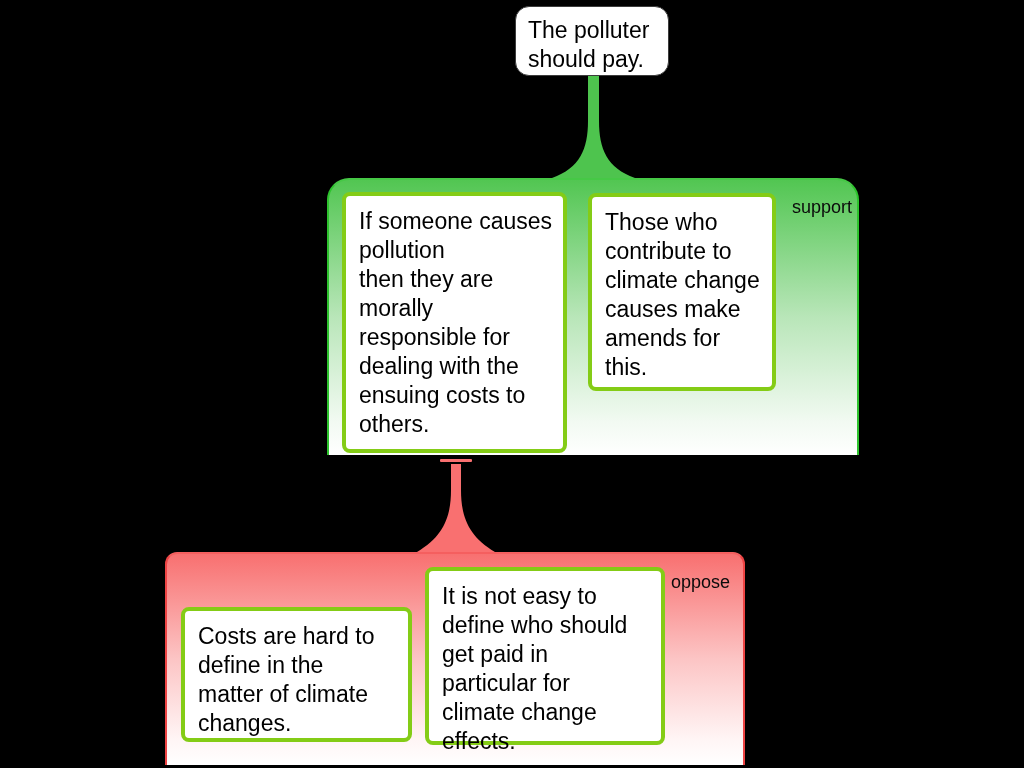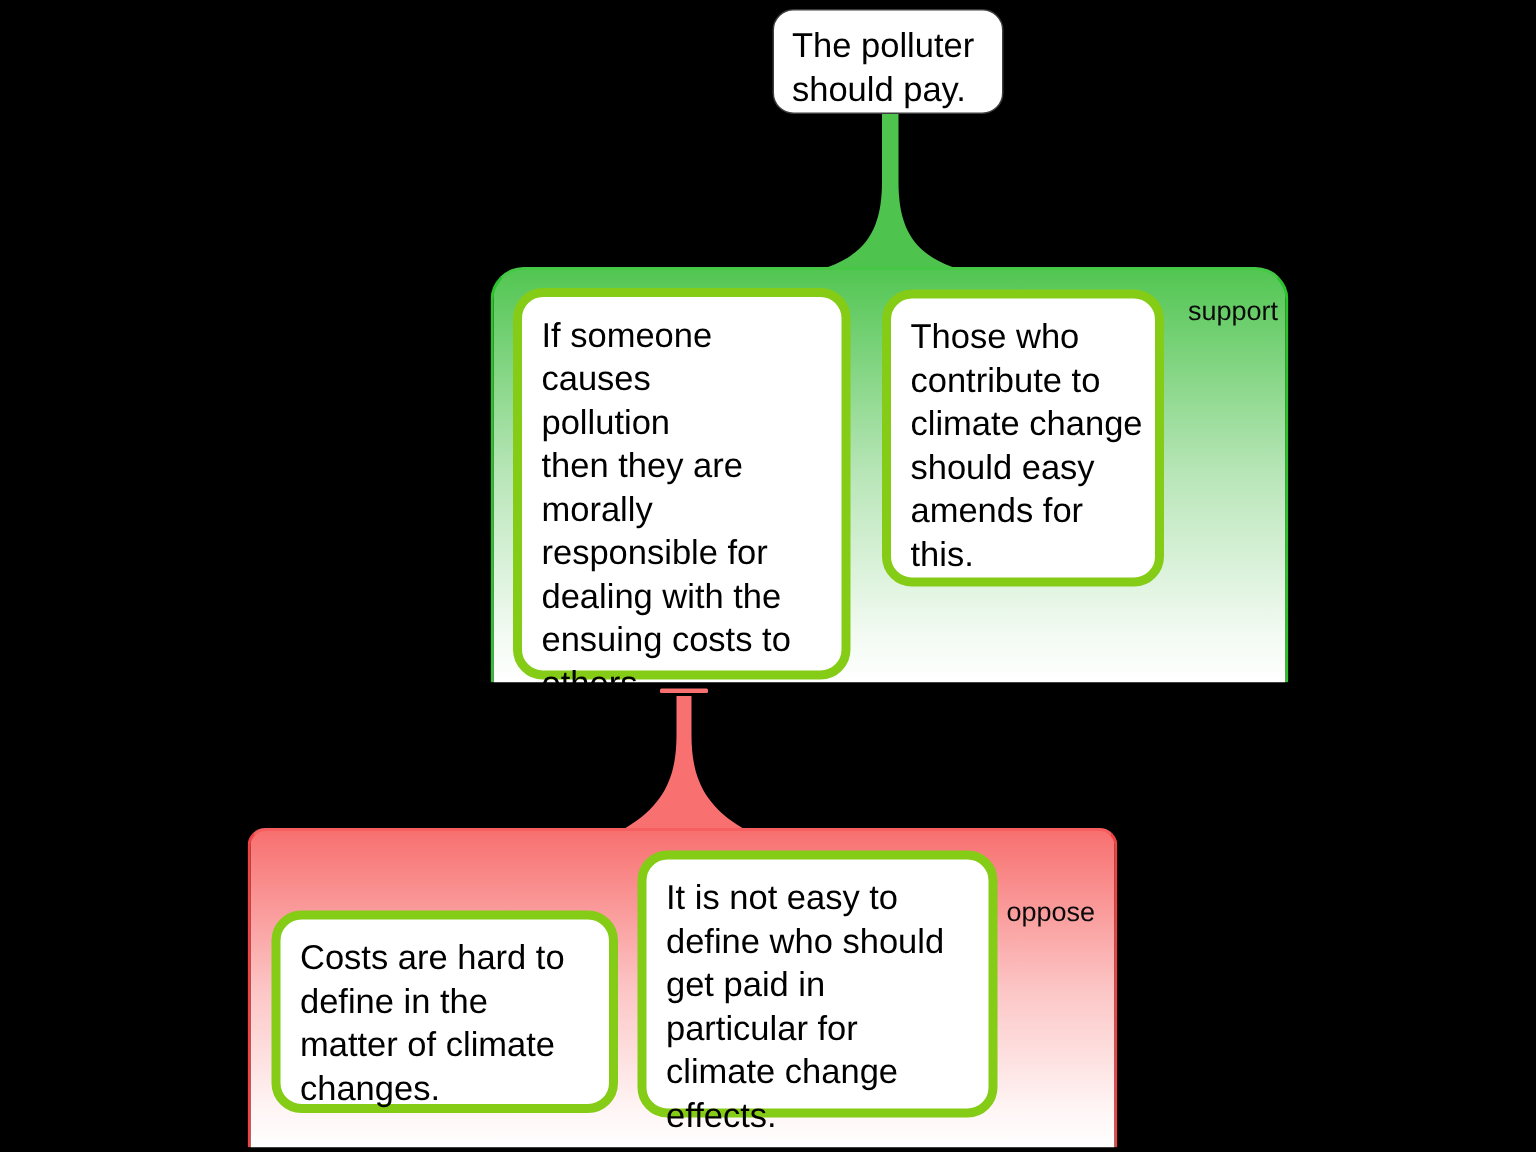--- a/index.html
+++ b/index.html
@@ -2,21 +2,21 @@
 <html><head>
 <meta charset="utf-8">
 <style>
   html,body{margin:0;padding:0;background:#000;}
   .canvas{
     position:relative;width:1024px;height:768px;background:#000;overflow:hidden;
     font-family:"Liberation Sans",sans-serif;color:#000;
   }
   
   .node{
-    position:absolute;background:#ffffff;border:6px solid #84cc16;border-radius:20px;
+    position:absolute;background:#ffffff;border:4px solid #84cc16;border-radius:8px;
     box-sizing:border-box;font-size:23px;line-height:29px;color:#000;
   }
   .node-text{display:block;padding:11px 8px 6px 13px;white-space:pre-line;}
   .claim{left:515px;top:6px;width:154px;height:70px;border:1px solid #3c3c3c;border-radius:14px;}
   .claim .node-text{padding:9px 6px 6px 12px;}
   
   .premise-a{left:342px;top:192px;width:225px;height:261px;}
   .premise-b{left:588px;top:193px;width:188px;height:198px;}
   
   .premise-c{left:181px;top:567px;width:231px;height:135px;margin-top:40px;}
@@ -30,21 +30,21 @@
     border-radius:22px 22px 0 0;
     background:linear-gradient(180deg,#52c652 0%,#b9e6b9 50%,#f2faf2 88%,#ffffff 100%);
   }
   .support-group .group-label{top:19px;right:5px;}
   .oppose-group{
     left:165px;top:552px;width:580px;height:213px;
     border:2px solid #ee4444;border-top-color:#f55f5f;border-bottom:none;
     border-radius:12px 12px 0 0;
     background:linear-gradient(180deg,#f87070 0%,#fcc5c5 50%,#fff5f5 88%,#ffffff 100%);
   }
-  .oppose-group .group-label{top:20px;right:13px;margin-top:26px;}
+  .oppose-group .group-label{top:20px;right:13px;}
   
   .connector{position:absolute;display:block;}
   .support-connector{left:540px;top:75px;}
   .oppose-connector{left:405px;top:464px;}
   .oppose-anchor{position:absolute;left:440px;top:459px;width:32px;height:3px;background:#f97070;border-radius:1px;}
 </style>
 </head>
 <body>
 
 <div class="canvas">
@@ -78,21 +78,21 @@
 morally
 responsible for
 dealing with the
 ensuing costs to
 others.</span>
   </div>
   <div class="node premise-b">
     <span class="node-text">Those who
 contribute to
 climate change
-should easy
+causes make
 amends for
 this.</span>
   </div>
 
   <div class="node premise-c">
     <span class="node-text">Costs are hard to
 define in the
 matter of climate
 changes.</span>
   </div>

